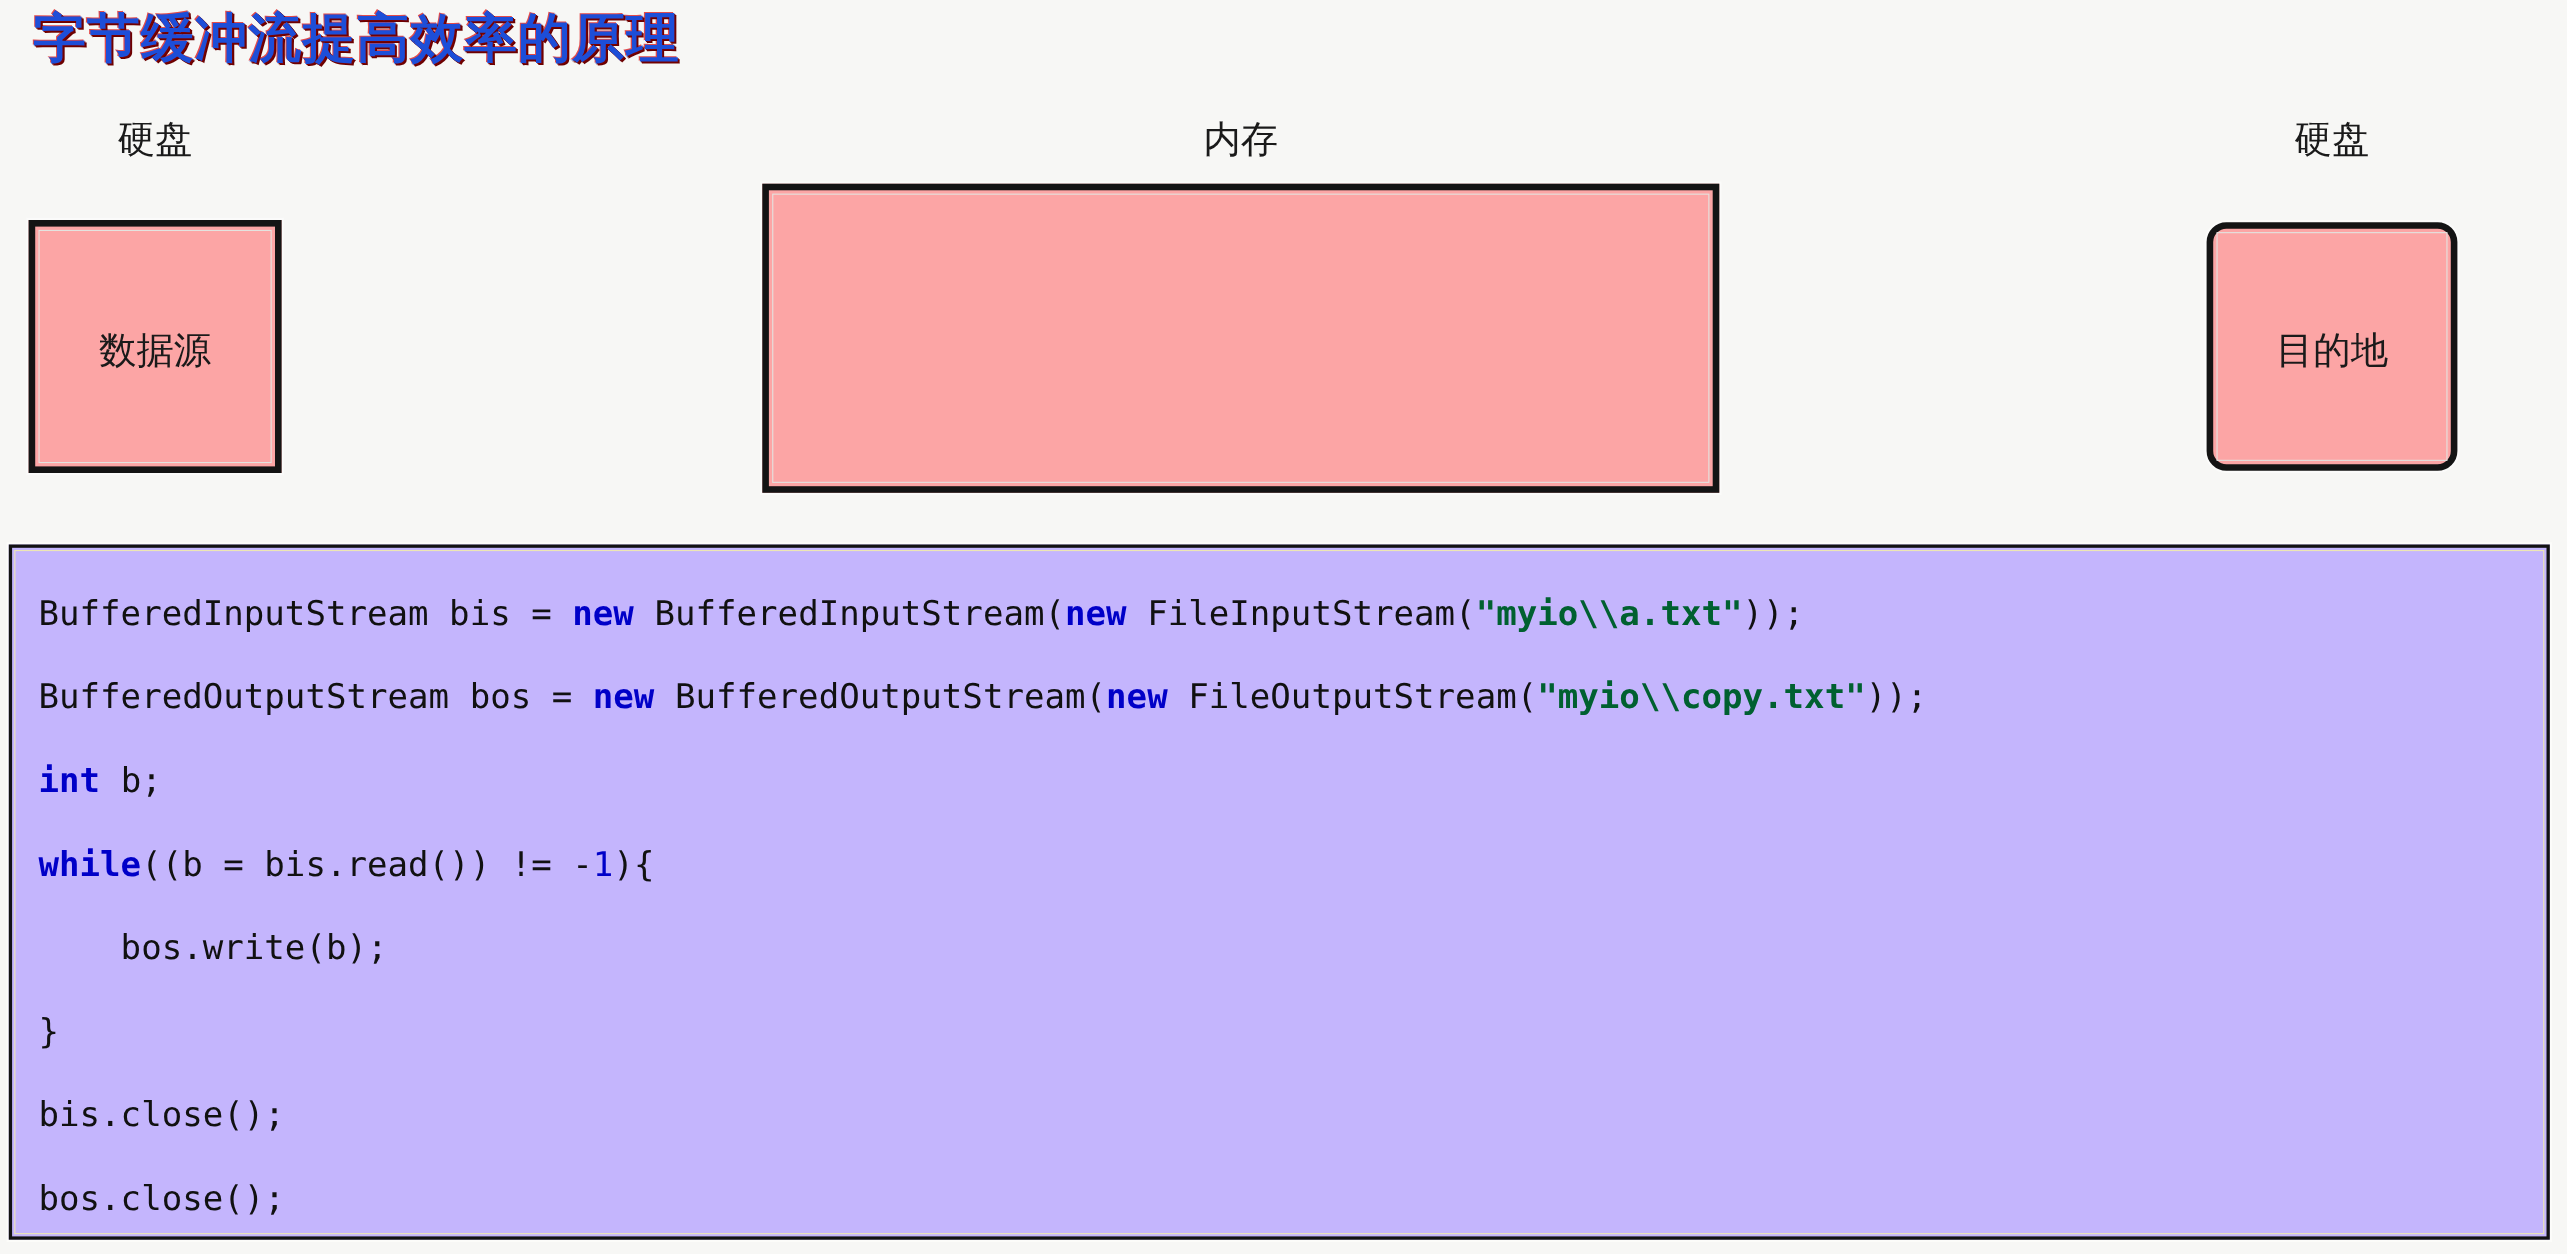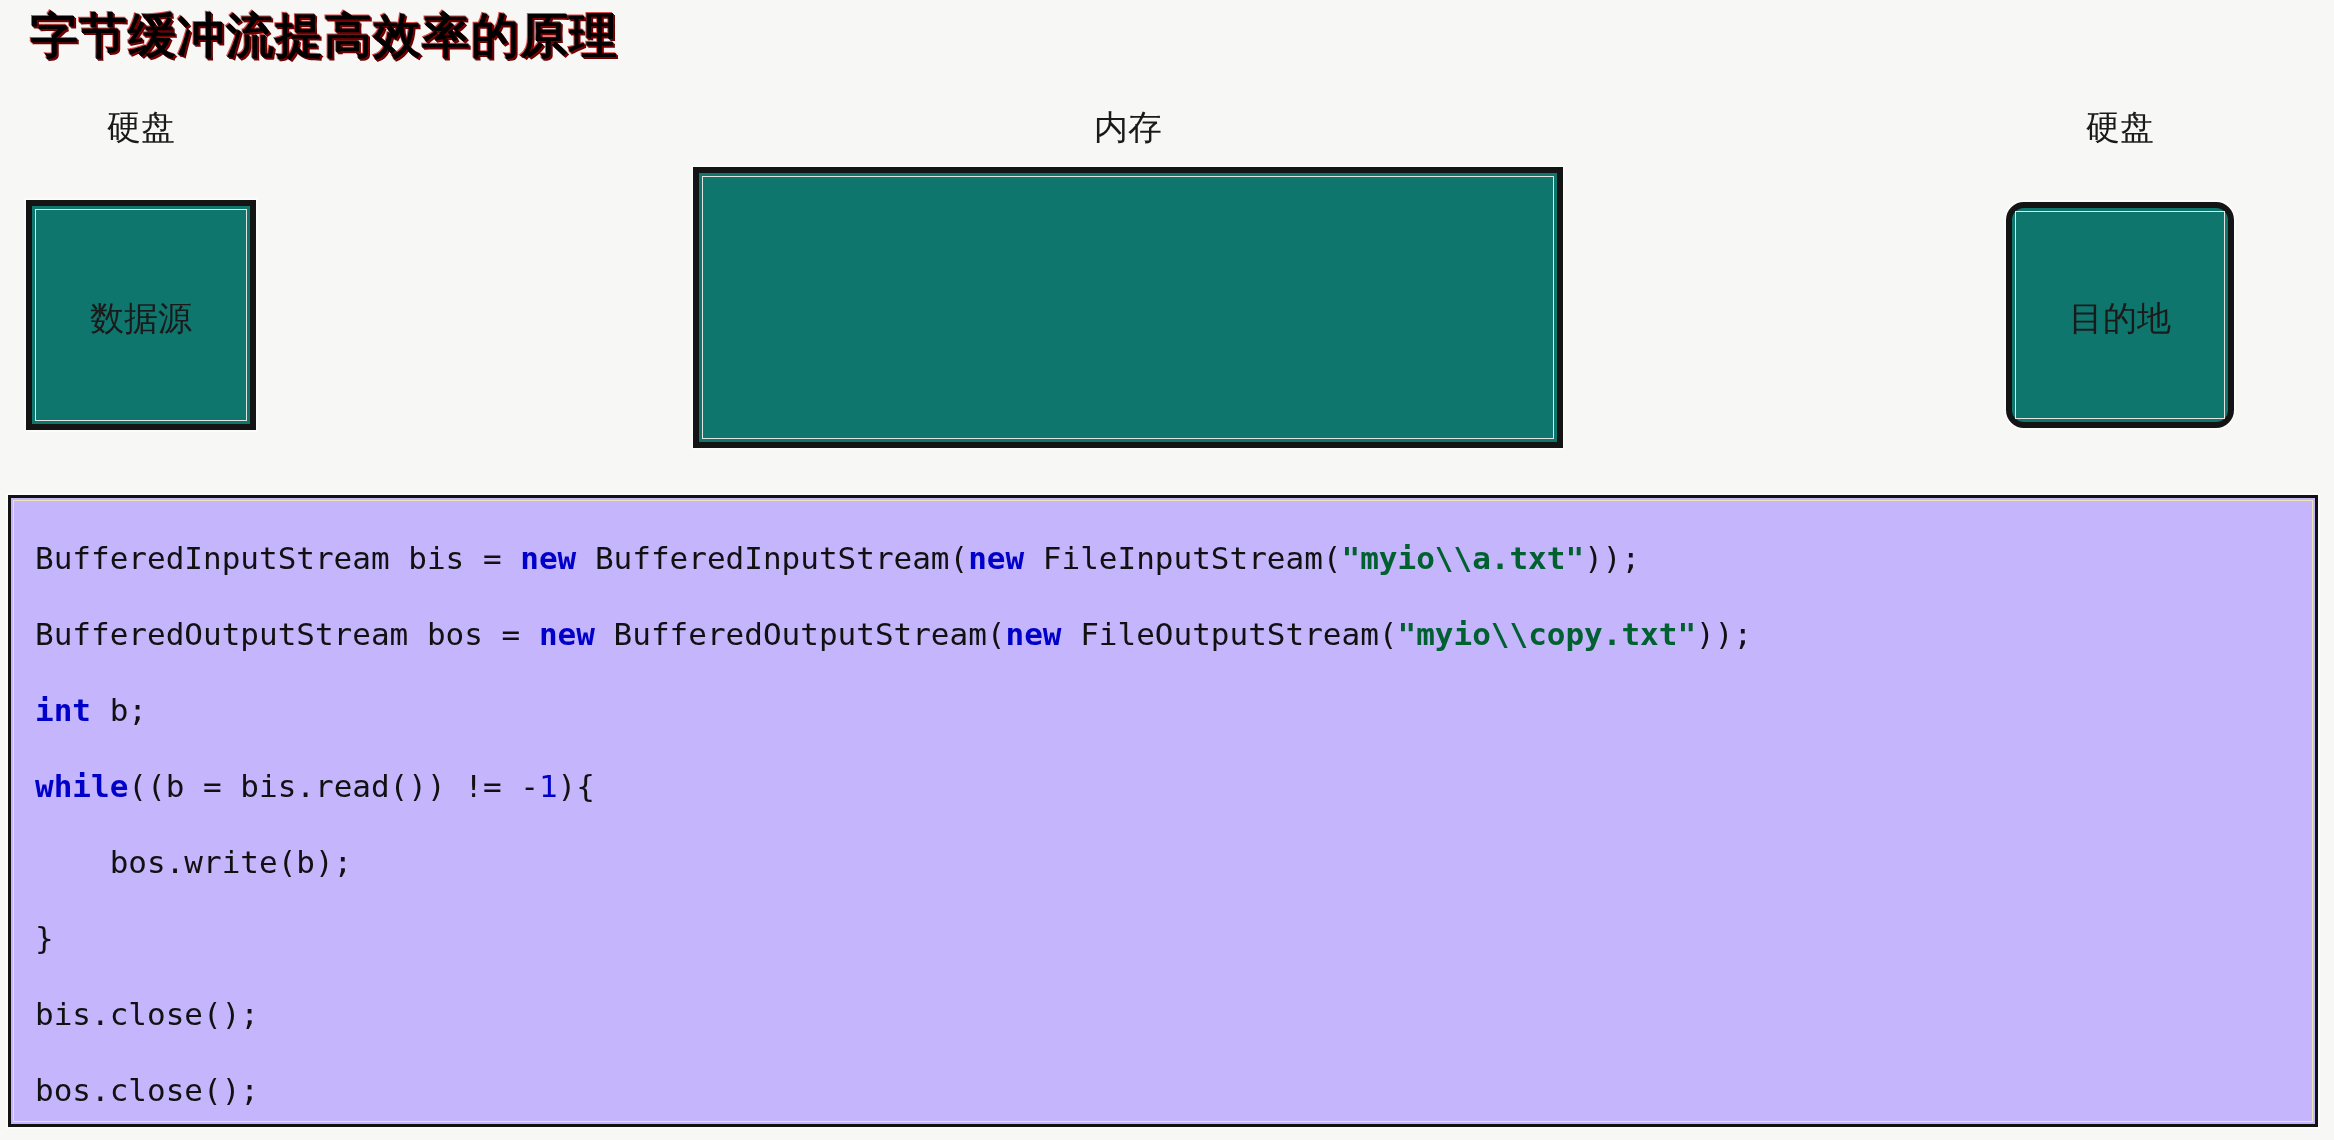--- a/index.html
+++ b/index.html
@@ -15,21 +15,21 @@
     position: relative;
   }
 
   
   #slide-title {
     position: absolute;
     left: 30px;
     top: 10px;
     font-size: 48px;
     font-weight: bold;
-    color: #000000;
+    color: #1d4ed8;
     letter-spacing: 1px;
     text-shadow:
       1px 1px 0 #7a0000,
       2px 2px 0 #6a0000,
       -1px -1px 0 #e24b4b;
     white-space: nowrap;
     line-height: 1.1;
   }
 
   
@@ -53,21 +53,21 @@
   }
 
   .disk-label-left  { left: 26px;   top: 110px; width: 230px; }
   .mem-label        { left: 693px;  top: 110px; width: 870px; }
   .disk-label-right { left: 2006px; top: 110px; width: 228px; }
 
   .diagram-box {
     position: absolute;
     box-sizing: border-box;
     border: 6px solid #141414;
-    background: #0f766e;
+    background: #fca5a5;
     box-shadow: 0 0 0 2px #FBFBFA;
   }
   .box-inner-rule {
     position: absolute;
     left: 3px; top: 3px; right: 3px; bottom: 3px;
     border: 1px solid #E3E3DF;
     pointer-events: none;
   }
 
   #box-source {

